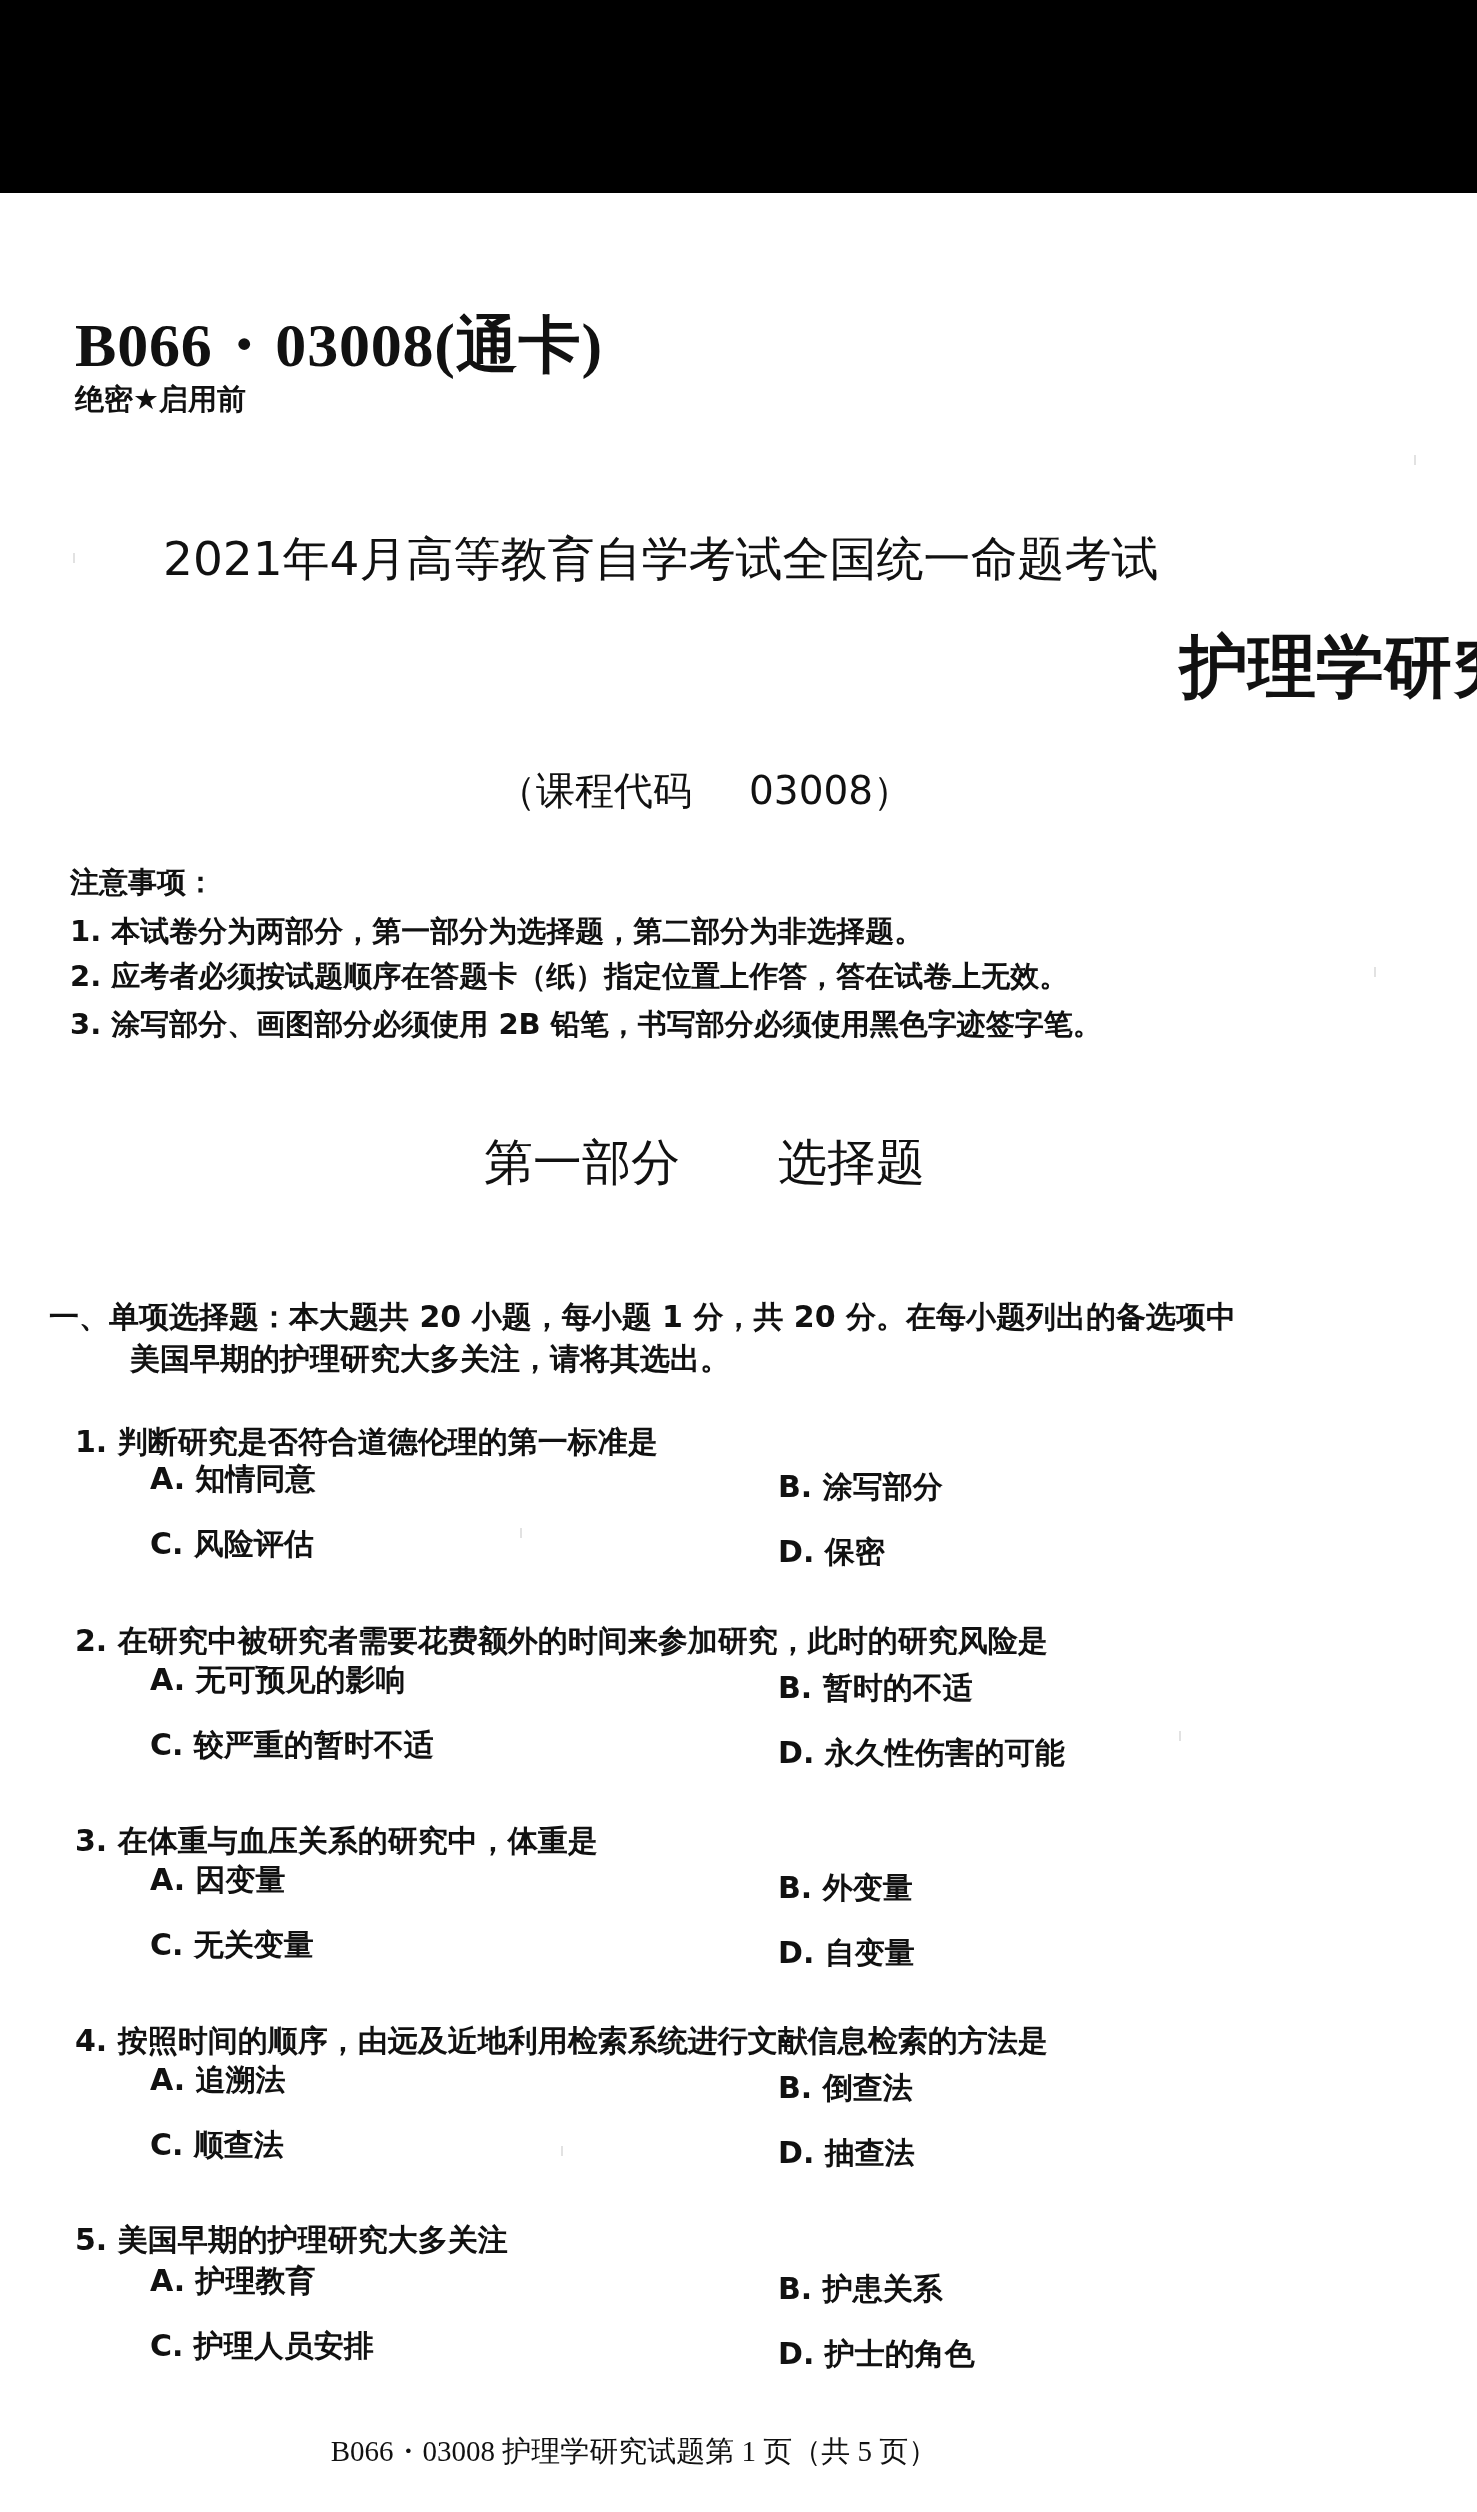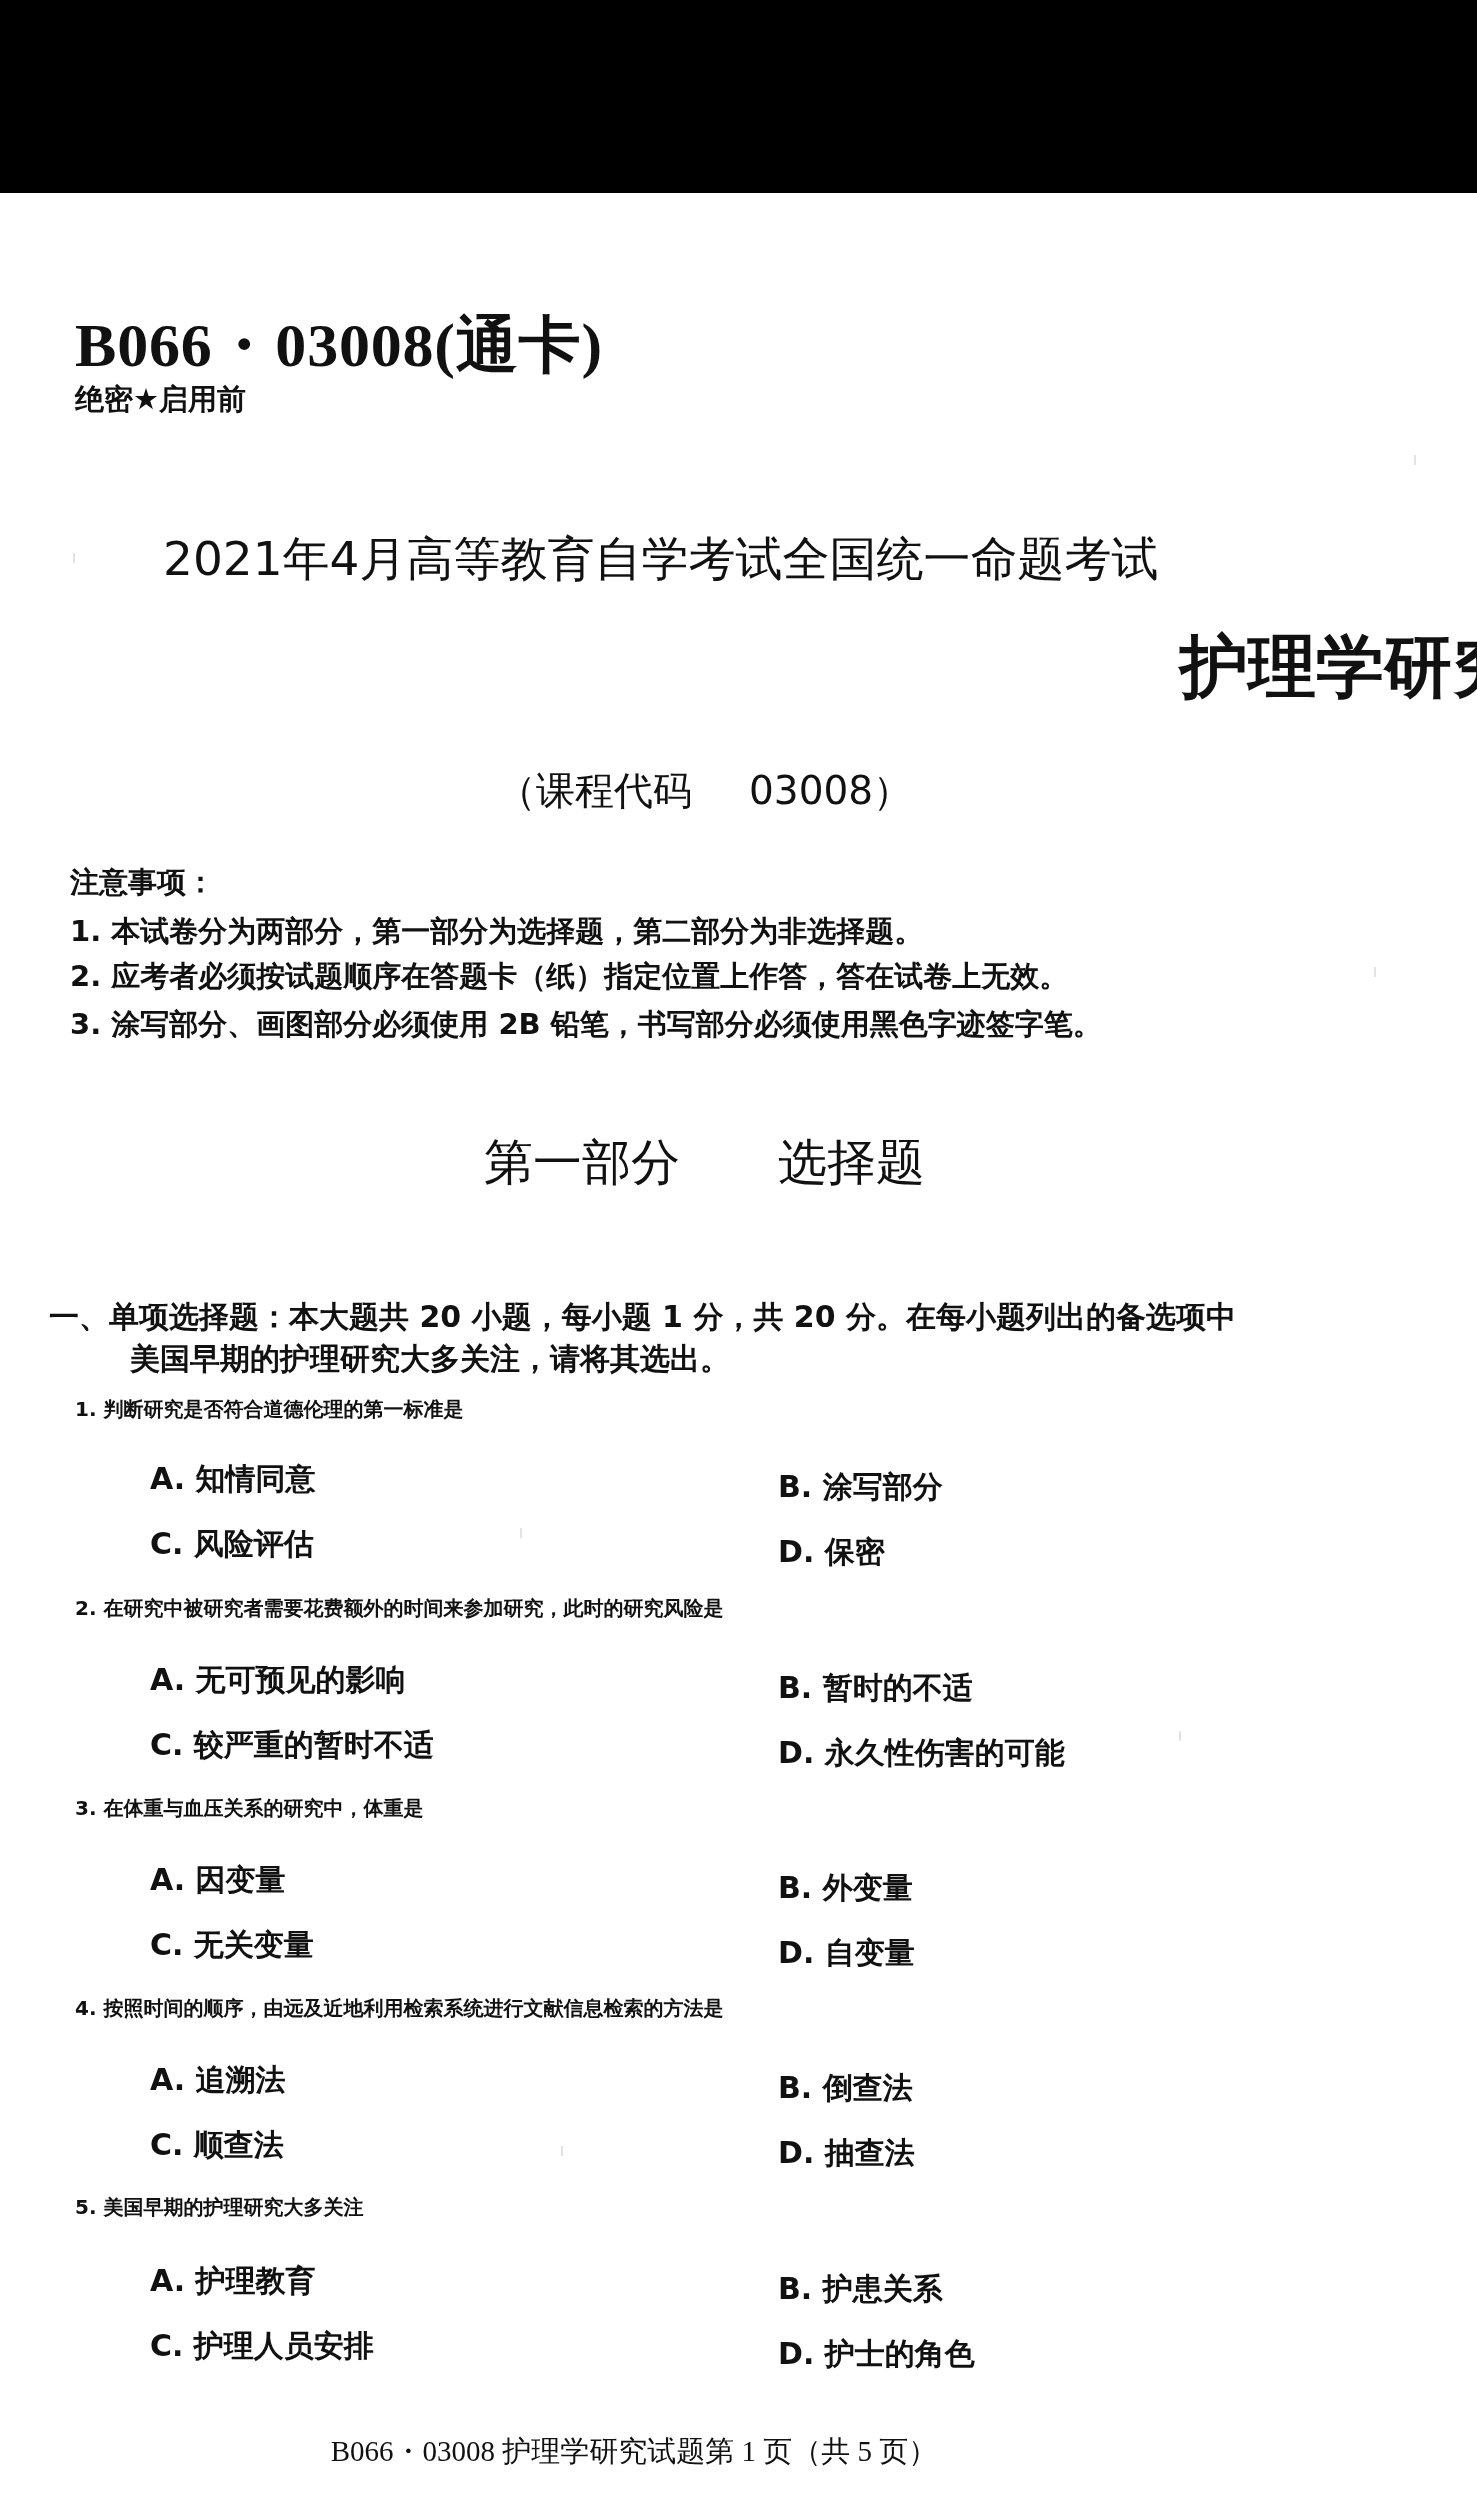--- a/index.html
+++ b/index.html
@@ -15,21 +15,21 @@
   .secret { left: 75px; top: 380px; font-size: 29px; font-weight: bold; }
   .exam-title { left: 163px; top: 528px; font-size: 47px; }
   .course-title { left: 0; width: 1478px; text-align: right; top: 622px; font-size: 68px; font-weight: bold; padding-left: 42px; }
   .course-code { left: 497px; top: 764px; font-size: 39px; }
   .course-code .gap { display: inline-block; width: 57px; }
   .notice-title { left: 70px; top: 863px; font-size: 29px; font-weight: bold; }
   .notice-item { left: 70px; font-size: 29px; font-weight: bold; }
   .part-heading { left: 484px; top: 1130px; font-size: 49px; }
   .part-heading .gap { display: inline-block; width: 98px; }
   .section-line { font-size: 30px; font-weight: bold; }
-  .question { left: 75px; font-size: 20px; font-weight: bold; }
+  .question { left: 75px; font-size: 30px; font-weight: bold; margin-top: 26px; }
   .opt { font-size: 30px; font-weight: bold; margin-left: 26px; }
   .opt-l { left: 124px; }
   .opt-r { left: 752px; }
   .footer { left: 0; width: 1268px; text-align: center; top: 2432px; font-size: 29px; }
   .speck { position: absolute; background: #cfcfcf; width: 1.6px; height: 9.8px; opacity: 0.6; }
 </style>
 </head>
 <body>
 
 <div class="abs black-bar"></div>

